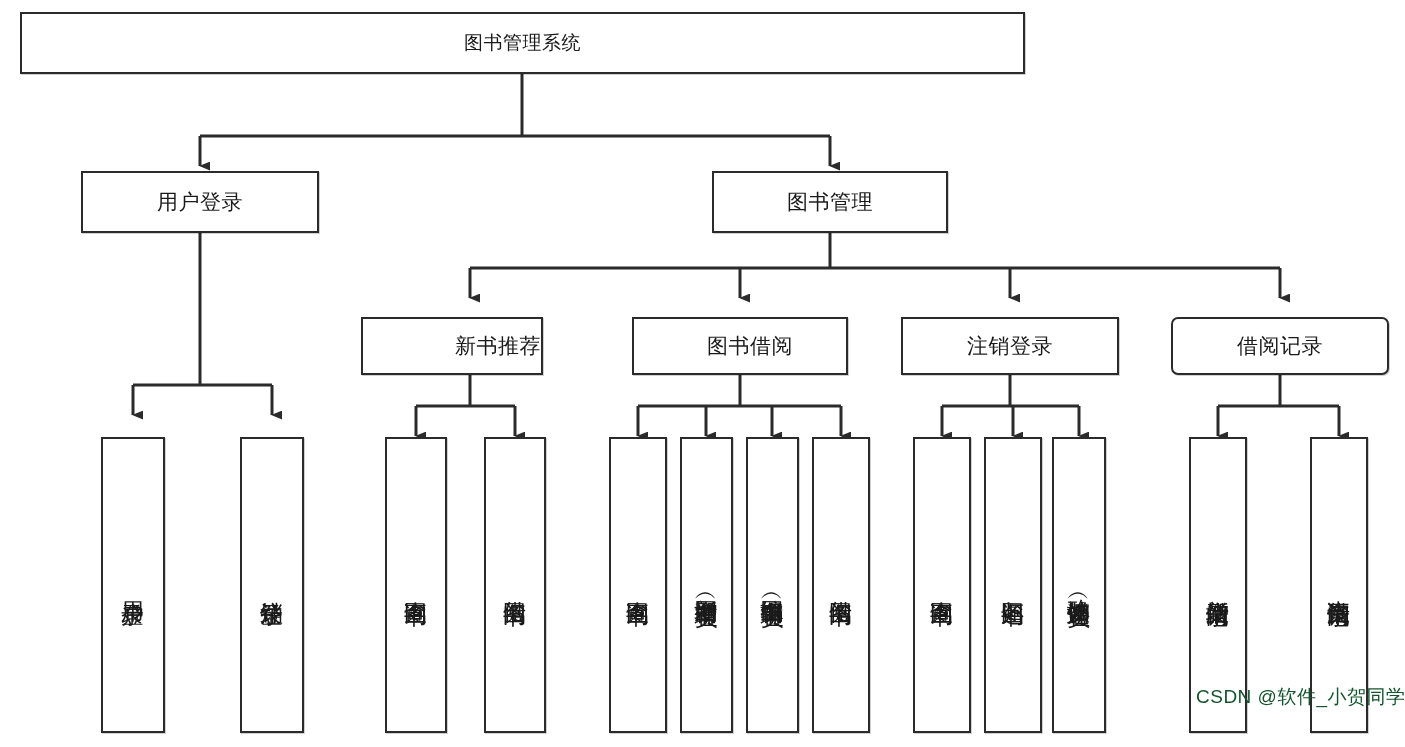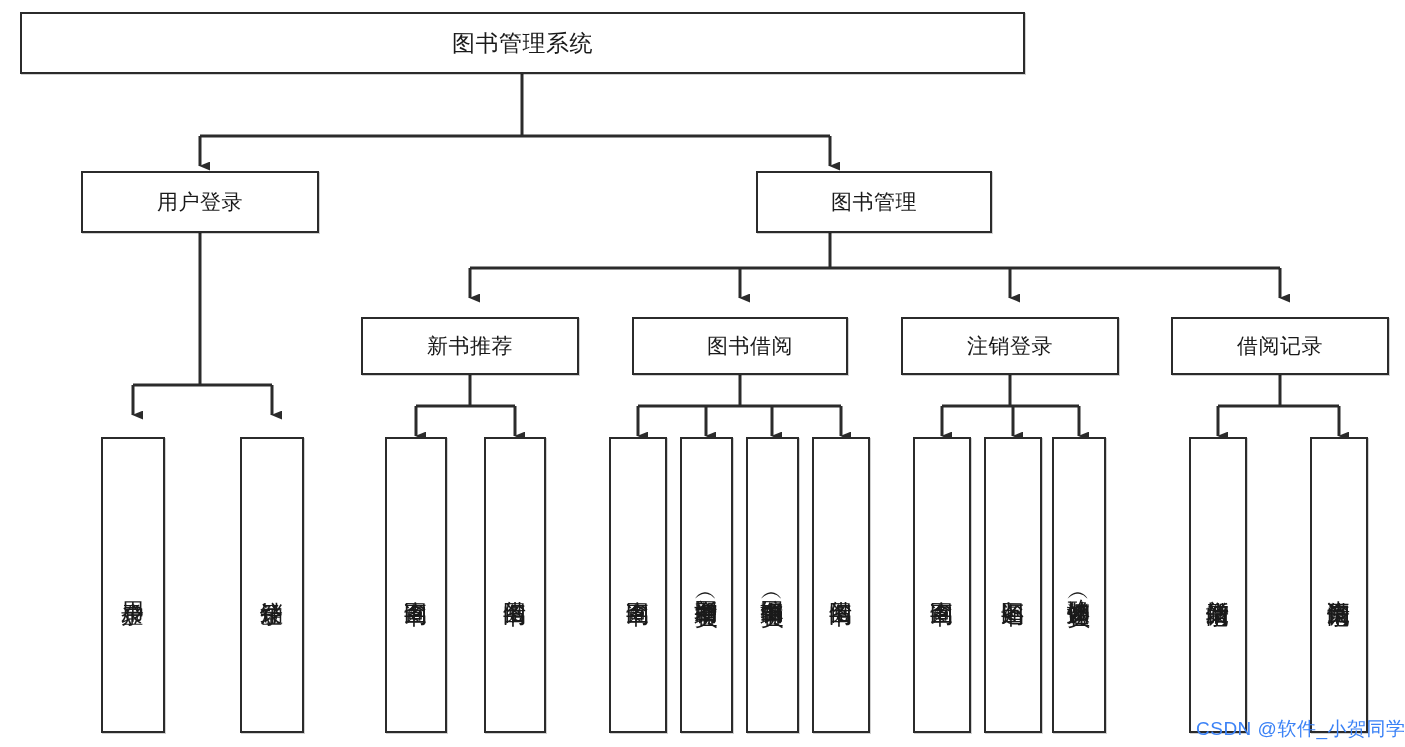--- a/index.html
+++ b/index.html
@@ -37,21 +37,21 @@
     z-index: 2;
     box-shadow: 1px 1px 0 rgba(0,0,0,0.18);
   }
   .node .lbl {
     display: block;
     text-align: center;
     line-height: 1.22;
     letter-spacing: 0.5px;
   }
   
-  .n-root { font-size: 23px; }
+  .n-root { font-size: 19px; }
   
   .n-h { font-size: 21px; }
   
   .n-v { }
   .n-v .lbl {
     writing-mode: vertical-rl;
     text-orientation: upright;
     font-size: 23px;
     line-height: 1.14;
     letter-spacing: 1px;
@@ -114,33 +114,33 @@
       </g>
   </svg>
 
   <div id="nodes-layer">
       <div class="node n-root" style="left: 20px; top: 12px; width: 1005px; height: 62px;">
         <span class="lbl">图书管理系统</span>
       </div>
       <div class="node n-h" style="left: 81px; top: 171px; width: 238px; height: 62px;">
         <span class="lbl">用户登录</span>
       </div>
-      <div class="node n-h" style="left: 712px; top: 171px; width: 236px; height: 62px; margin-left: 44px;">
+      <div class="node n-h" style="left: 712px; top: 171px; width: 236px; height: 62px;">
         <span class="lbl">图书管理</span>
       </div>
-      <div class="node n-h" style="left: 361px; top: 317px; width: 218px; height: 58px;">
+      <div class="node n-h" style="left: 361px; top: 317px; width: 182px; height: 58px; justify-content: flex-end;">
         <span class="lbl">新书推荐</span>
       </div>
       <div class="node n-h" style="left: 632px; top: 317px; width: 216px; height: 58px; padding-left: 20px;">
         <span class="lbl">图书借阅</span>
       </div>
       <div class="node n-h" style="left: 901px; top: 317px; width: 218px; height: 58px;">
         <span class="lbl">注销登录</span>
       </div>
-      <div class="node n-h" style="left: 1171px; top: 317px; width: 218px; height: 58px;">
+      <div class="node n-h" style="left: 1171px; top: 317px; width: 218px; height: 58px; border-radius: 7px;">
         <span class="lbl">借阅记录</span>
       </div>
       <div class="node n-v" style="left: 101px; top: 437px; width: 64px; height: 296px;">
         <span class="lbl">用户登录</span>
       </div>
       <div class="node n-v" style="left: 240px; top: 437px; width: 64px; height: 296px;">
         <span class="lbl">注销登录</span>
       </div>
       <div class="node n-v" style="left: 385px; top: 437px; width: 62px; height: 296px;">
         <span class="lbl">查询图书</span>
@@ -170,15 +170,15 @@
         <span class="lbl">确认归还（管理员）</span>
       </div>
       <div class="node n-v" style="left: 1189px; top: 437px; width: 58px; height: 296px;">
         <span class="lbl">新增借阅记录</span>
       </div>
       <div class="node n-v" style="left: 1310px; top: 437px; width: 58px; height: 296px;">
         <span class="lbl">查询借阅记录</span>
       </div>
     </div>
 
-  <div class="watermark" style="left: 1196px; top: 716px; color: #3b82f6;">CSDN @软件_小贺同学</div>
+  <div class="watermark" style="left: 1196px; top: 684px; color: #14532d;">CSDN @软件_小贺同学</div>
 
 </div>
 
 </body></html>

